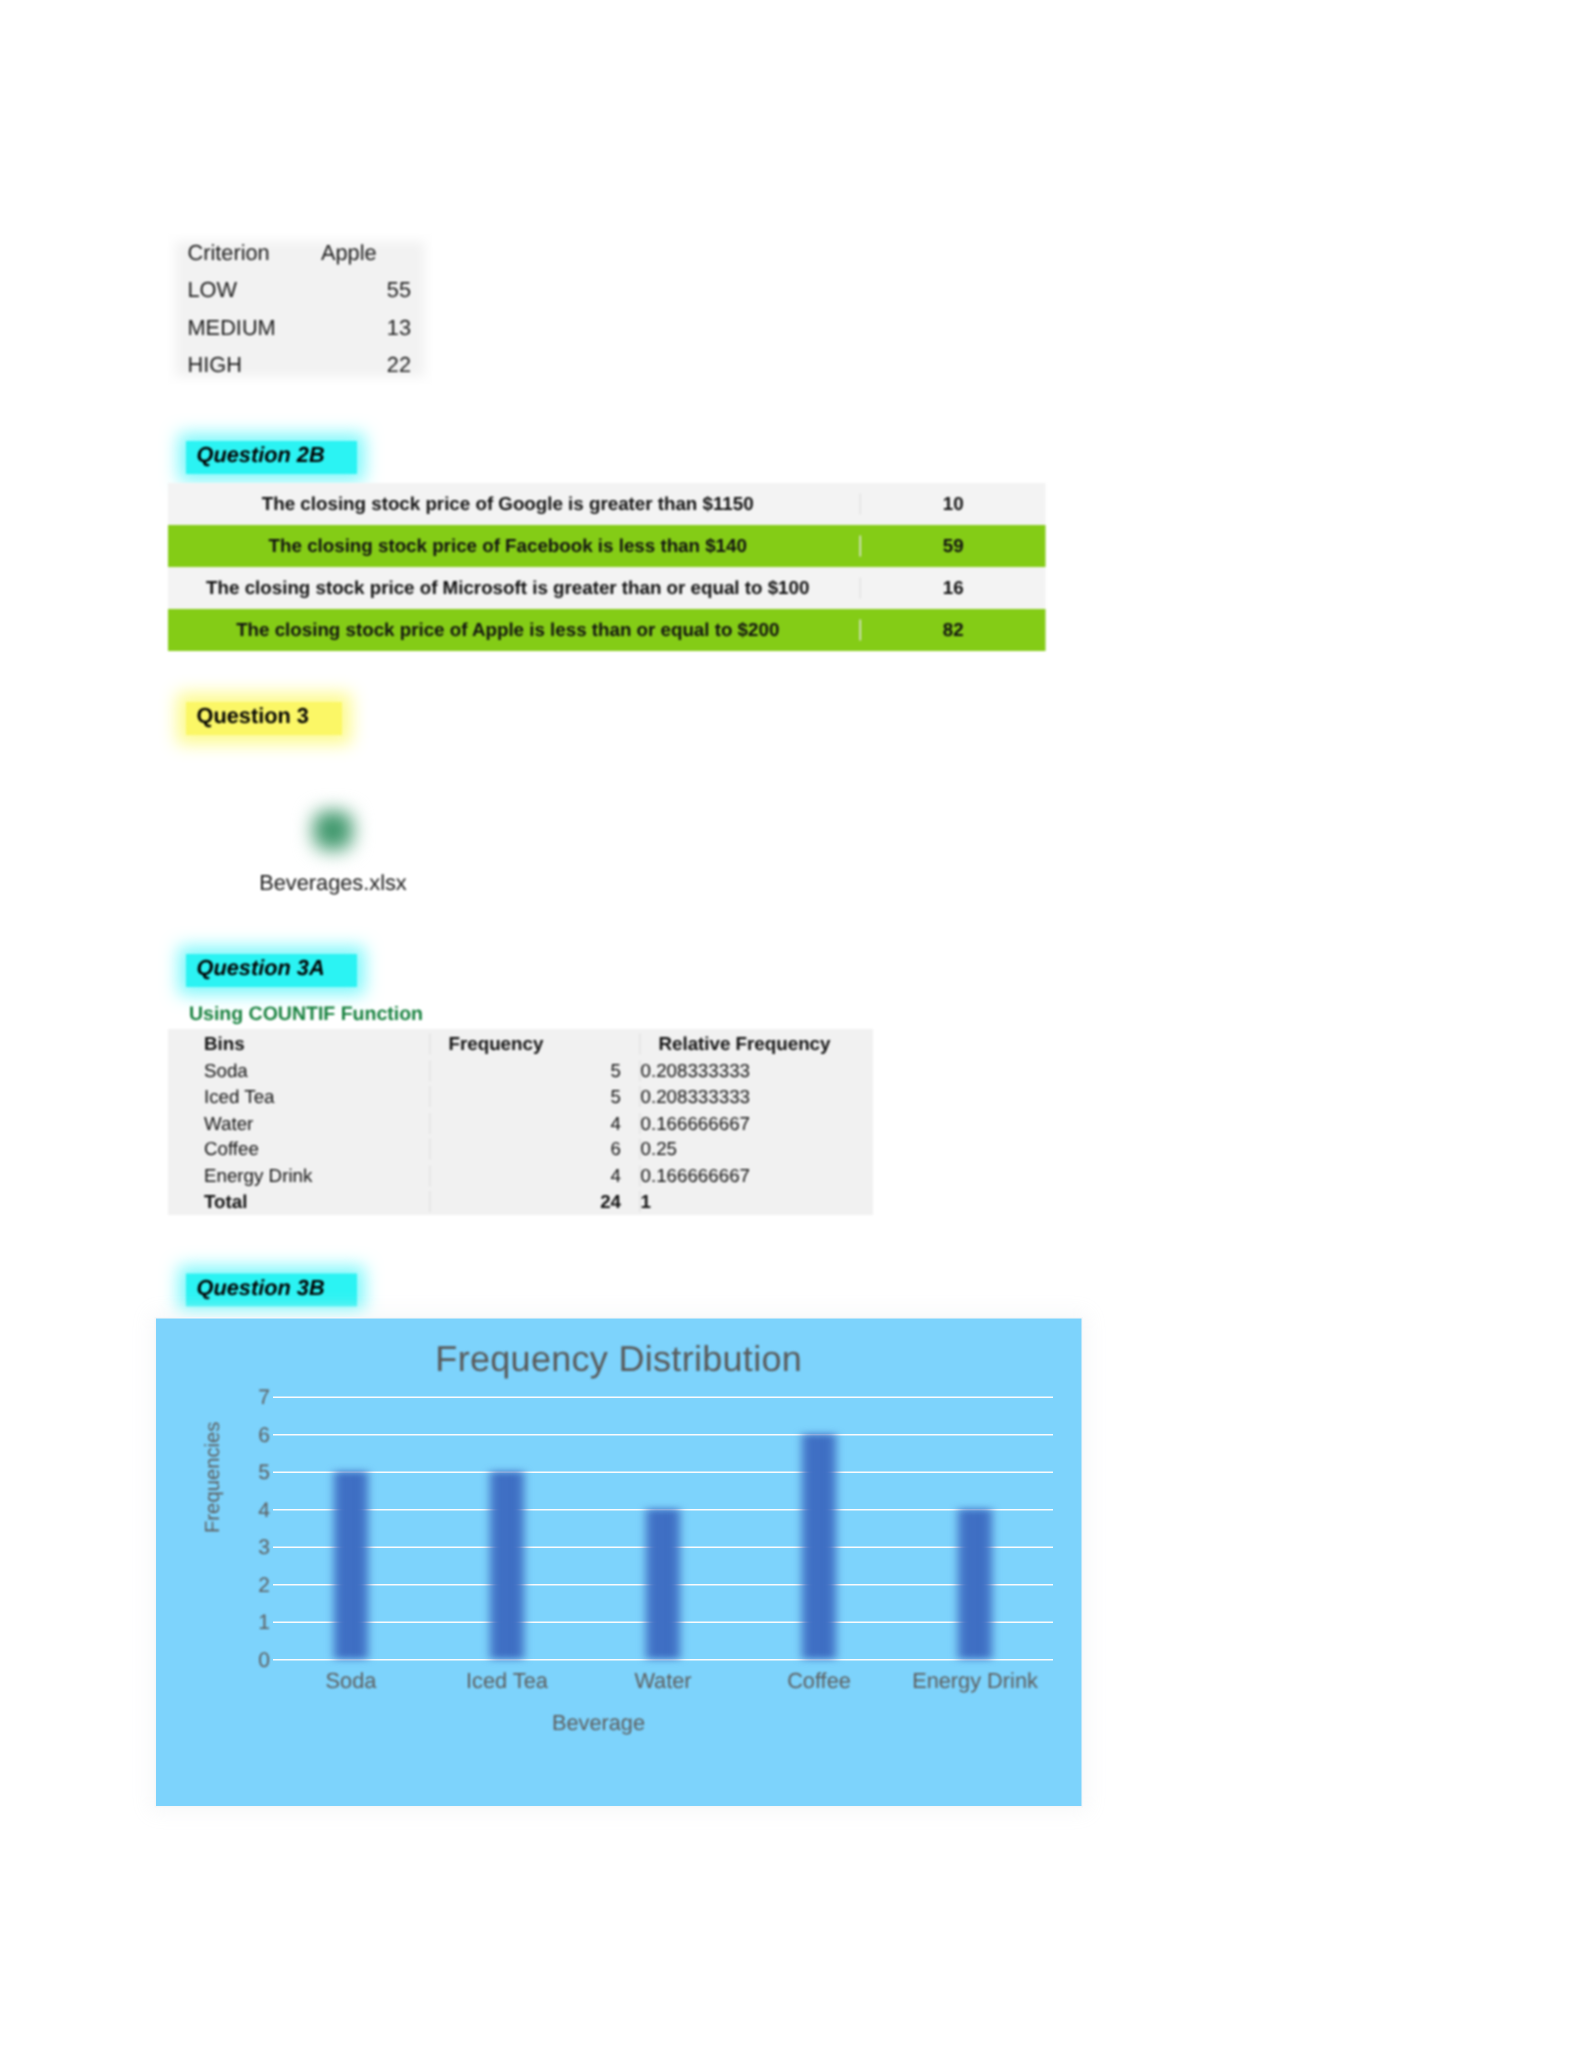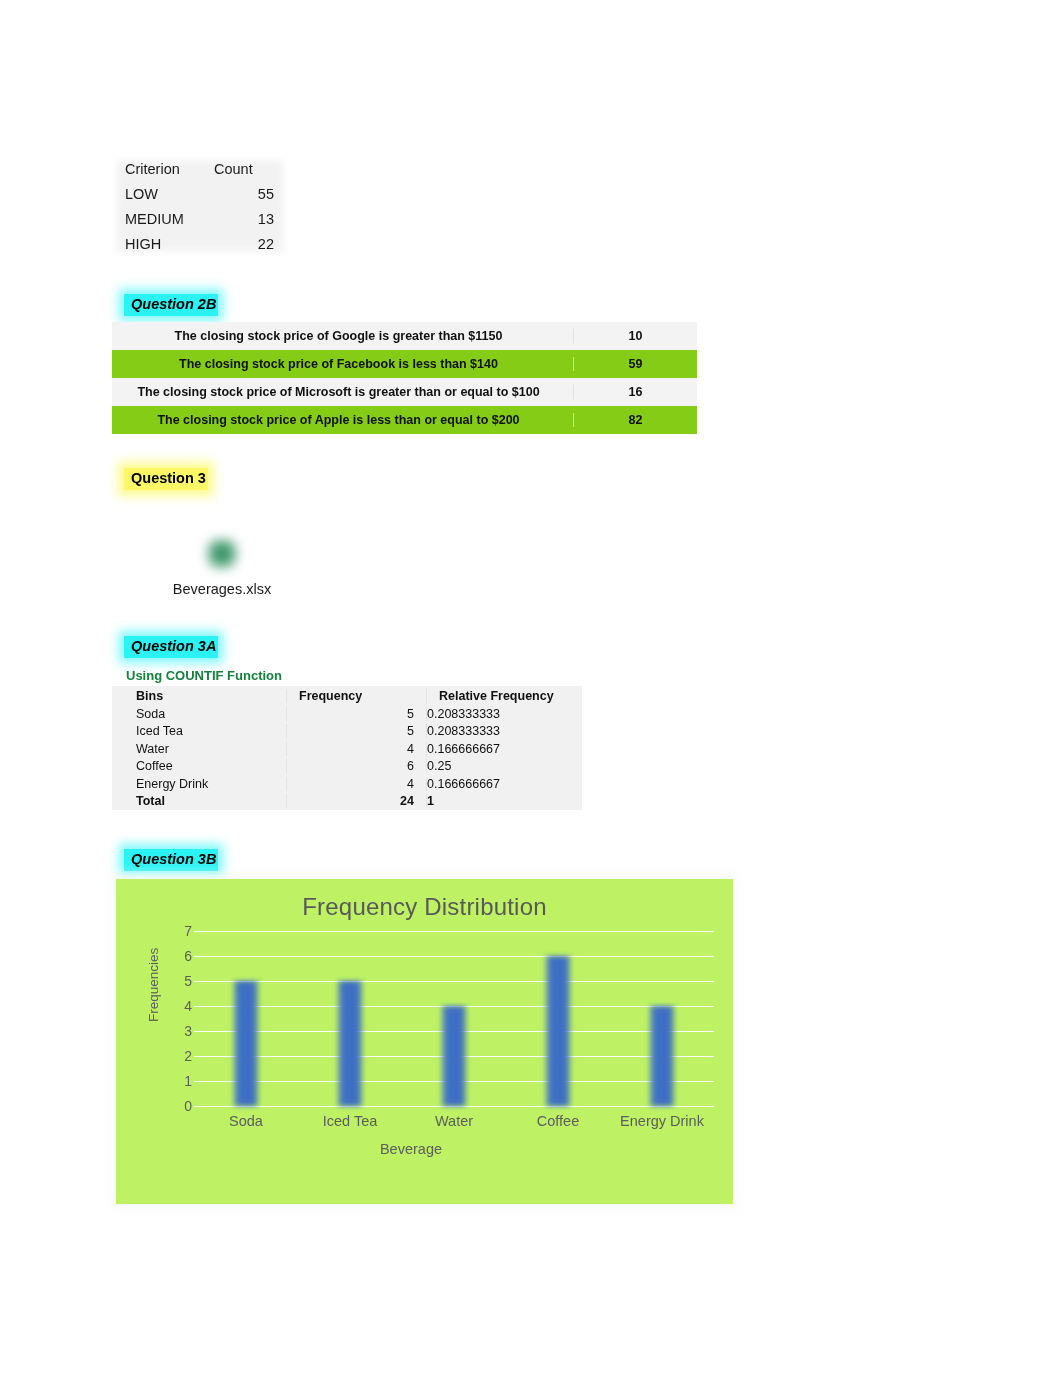--- a/index.html
+++ b/index.html
@@ -46,21 +46,21 @@
     box-sizing: border-box;
     text-align: right;
   }
   #criterion-table .head .c-value { text-align: left; padding-left: 14px; }
 
   
   .q-chip {
     position: absolute;
     font-size: 14.5px;
     font-weight: bold;
-    padding: 3px 2px 4px 7px;
+    padding: 3px 22px 4px 7px;
     color: #000;
     white-space: nowrap;
     line-height: 1.05;
   }
   .q-chip.cyan {
     background: #2bf3f3;
     font-style: italic;
     box-shadow: 0 0 11px 5px #7df8fb;
   }
   .q-chip.yellow {
@@ -172,25 +172,25 @@
     padding-right: 13px;
     box-sizing: border-box;
     text-align: left;
   }
   #freq-table .row.header .freq,
   #freq-table .row.header .relfreq { text-align: left; padding-left: 12px; }
 
   
   #chart-card {
     position: absolute;
-    left: 116px;
+    left: 104px;
     top: 879px;
     width: 617px;
     height: 325px;
-    background: #bef264;
+    background: #7dd3fc;
     box-shadow: 0 0 0 1px #f6f7f8, 0 0 12px 4px rgba(246,247,248,0.9);
   }
   #chart-title {
     position: absolute;
     top: 14px;
     left: 0;
     width: 100%;
     text-align: center;
     font-size: 24px;
     color: #595959;
@@ -281,21 +281,21 @@
     font-size: 14.5px;
     color: #5d5d5d;
   }
 </style>
 </head>
 <body>
 
 <div id="criterion-table" class="soft">
   <div class="row head">
     <div class="c-label">Criterion</div>
-    <div class="c-value">Count</div>
+    <div class="c-value">Apple</div>
   </div>
   <div class="row">
     <div class="c-label">LOW</div>
     <div class="c-value">55</div>
   </div>
   <div class="row">
     <div class="c-label">MEDIUM</div>
     <div class="c-value">13</div>
   </div>
   <div class="row">

